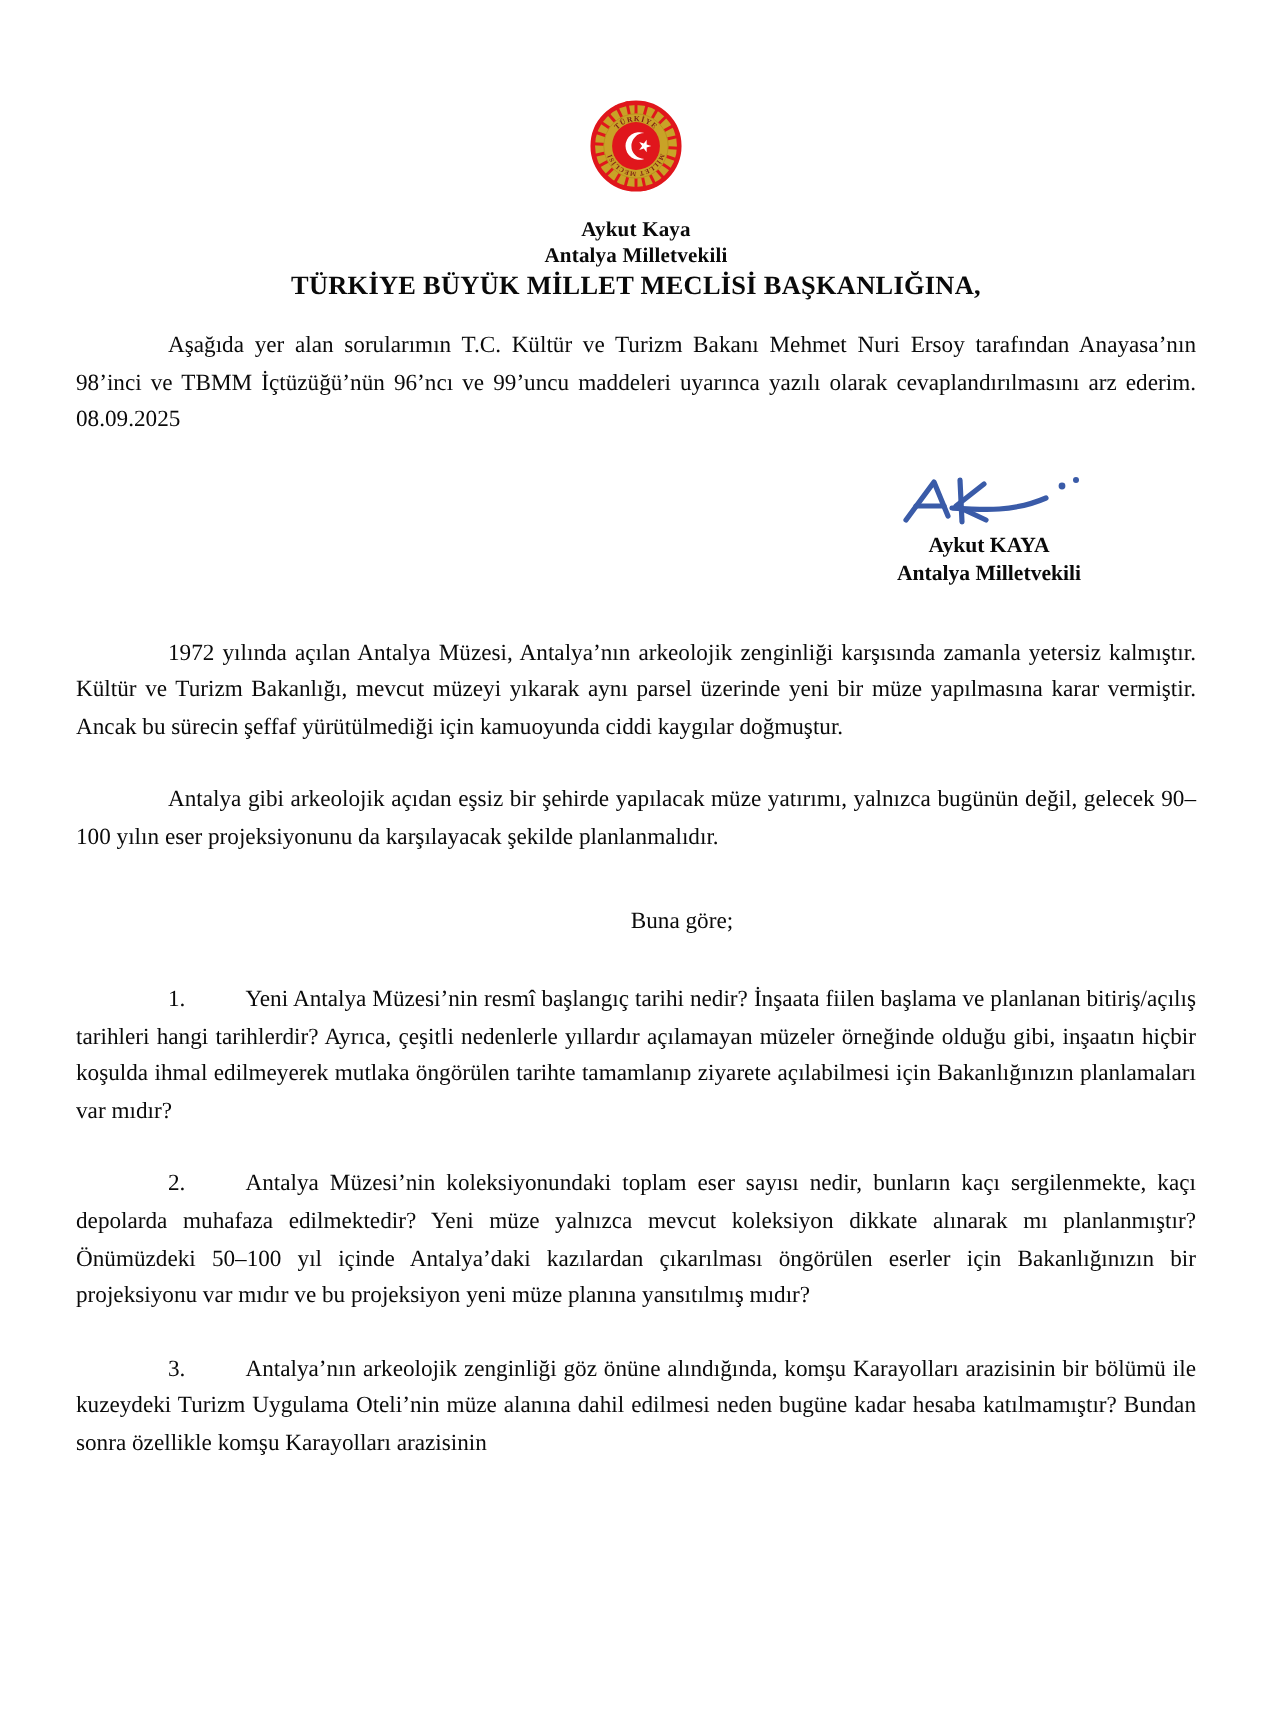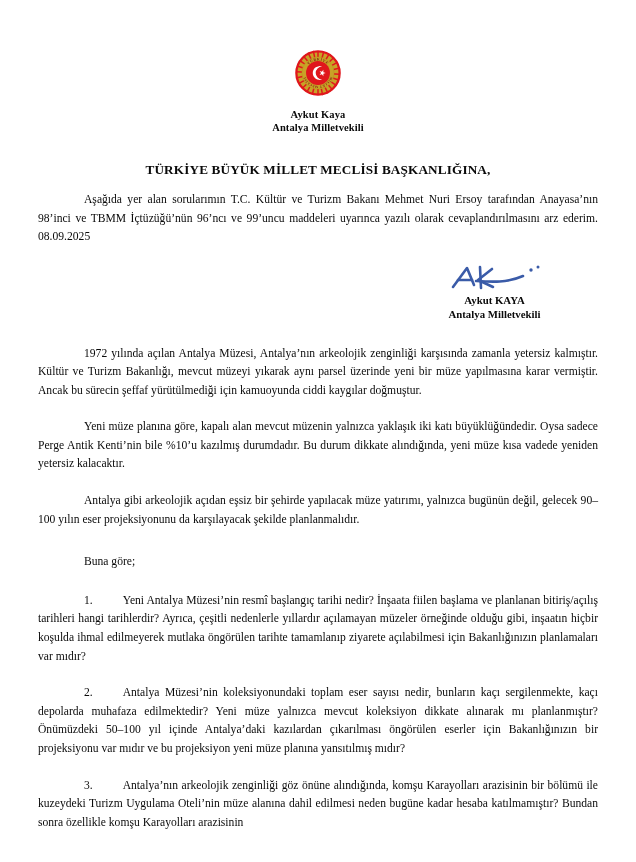--- a/index.html
+++ b/index.html
@@ -41,21 +41,20 @@
     margin-top: 8px;
     font-weight: bold;
     font-size: 10.5px;
     line-height: 13px;
     letter-spacing: 0.1px;
   }
   .lh-name div { white-space: nowrap; }
 
   
   .doc-title {
-    margin-top: 28px;
     text-align: center;
     font-weight: bold;
     font-size: 13.2px;
     letter-spacing: 0.15px;
   }
 
   
   .intro {
     margin-top: 13px;
     font-size: 11.6px;
@@ -90,21 +89,21 @@
   .para {
     font-size: 11.6px;
     line-height: 18.6px;
     text-align: justify;
     text-justify: inter-word;
     text-indent: 46px;
     margin: 0 0 18px 0;
     hyphens: none;
   }
   .para.lead-in {
-    text-align: left;
+    text-align: center;
     margin-top: 24px;
     margin-bottom: 20px;
   }
   .q-num { display: inline; }
   .q-gap { display: inline-block; width: 30px; }
 </style>
 </head>
 <body>
 
 <div class="page">
@@ -185,21 +184,20 @@
       <circle cx="84" cy="9" r="1.7" fill="#3A5BA8"></circle>
       <circle cx="91" cy="6" r="1.5" fill="#3A5BA8"></circle>
     </svg>
     <div class="sign-name">Aykut KAYA</div>
     <div class="sign-name">Antalya Milletvekili</div>
   </div>
 
   <div class="body-text">
 
     <p class="para">1972 yılında açılan Antalya Müzesi, Antalya’nın arkeolojik zenginliği karşısında zamanla yetersiz kalmıştır. Kültür ve Turizm Bakanlığı, mevcut müzeyi yıkarak aynı parsel üzerinde yeni bir müze yapılmasına karar vermiştir. Ancak bu sürecin şeffaf yürütülmediği için kamuoyunda ciddi kaygılar doğmuştur.</p>
-    <p class="para">Yeni müze planına göre, kapalı alan mevcut müzenin yalnızca yaklaşık iki katı büyüklüğündedir. Oysa sadece Perge Antik Kenti’nin bile %10’u kazılmış durumdadır. Bu durum dikkate alındığında, yeni müze kısa vadede yeniden yetersiz kalacaktır.</p>
     <p class="para">Antalya gibi arkeolojik açıdan eşsiz bir şehirde yapılacak müze yatırımı, yalnızca bugünün değil, gelecek 90–100 yılın eser projeksiyonunu da karşılayacak şekilde planlanmalıdır.</p>
 
     <p class="para lead-in">Buna göre;</p>
 
     <p class="para"><span class="q-num">1.</span><span class="q-gap"></span><span>Yeni Antalya Müzesi’nin resmî başlangıç tarihi nedir? İnşaata fiilen başlama ve planlanan bitiriş/açılış tarihleri hangi tarihlerdir? Ayrıca, çeşitli nedenlerle yıllardır açılamayan müzeler örneğinde olduğu gibi, inşaatın hiçbir koşulda ihmal edilmeyerek mutlaka öngörülen tarihte tamamlanıp ziyarete açılabilmesi için Bakanlığınızın planlamaları var mıdır?</span></p>
 
     <p class="para"><span class="q-num">2.</span><span class="q-gap"></span><span>Antalya Müzesi’nin koleksiyonundaki toplam eser sayısı nedir, bunların kaçı sergilenmekte, kaçı depolarda muhafaza edilmektedir? Yeni müze yalnızca mevcut koleksiyon dikkate alınarak mı planlanmıştır? Önümüzdeki 50–100 yıl içinde Antalya’daki kazılardan çıkarılması öngörülen eserler için Bakanlığınızın bir projeksiyonu var mıdır ve bu projeksiyon yeni müze planına yansıtılmış mıdır?</span></p>
 
     <p class="para"><span class="q-num">3.</span><span class="q-gap"></span><span>Antalya’nın arkeolojik zenginliği göz önüne alındığında, komşu Karayolları arazisinin bir bölümü ile kuzeydeki Turizm Uygulama Oteli’nin müze alanına dahil edilmesi neden bugüne kadar hesaba katılmamıştır? Bundan sonra özellikle komşu Karayolları arazisinin</span></p>
 

